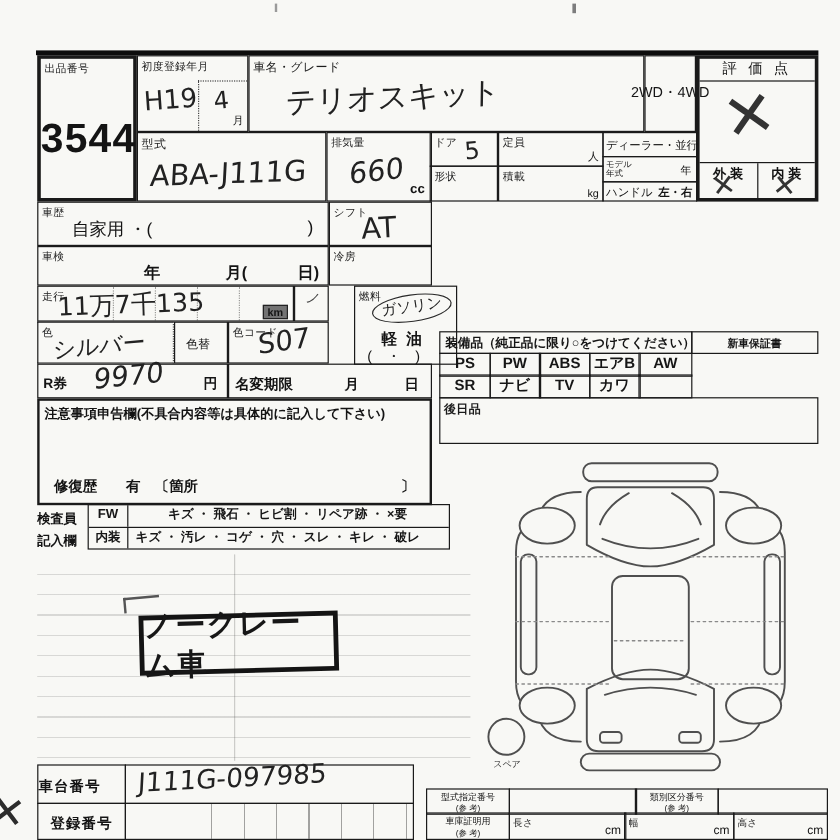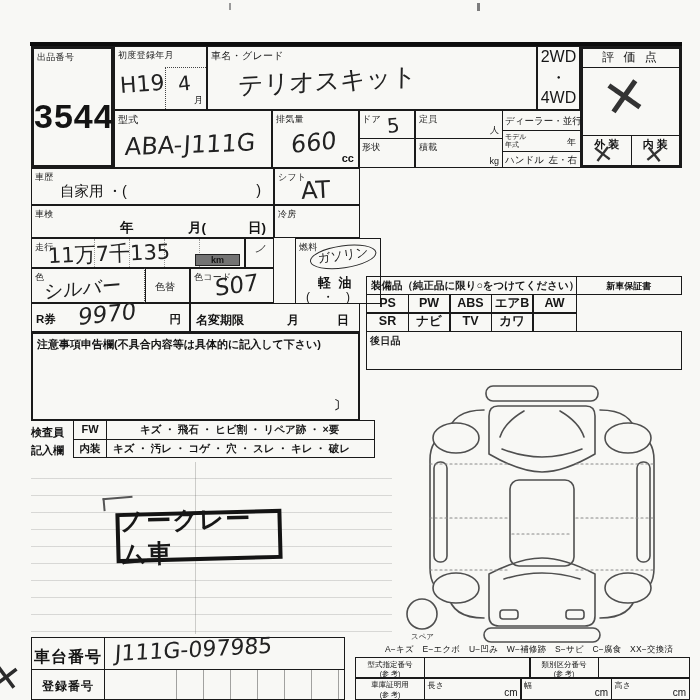--- a/index.html
+++ b/index.html
@@ -34,21 +34,21 @@
       <span class="hw" style="left:12px;top:4px;font-size:20px;transform:rotate(-6deg);">4</span>
       <span class="pr" style="right:3px;bottom:2px;font-size:9px;">月</span>
     </div>
   </div>
 
   <div class="cell" style="left:207px;top:46px;width:330px;height:64px;">
     <span class="lbl" style="font-size:10px;">車名・グレード</span>
     <span class="hw" style="left:30px;top:22px;font-size:25px;transform:rotate(-3deg) skewX(-4deg);">テリオスキット</span>
   </div>
 
-  <div class="cell" style="left:537px;top:46px;width:43px;height:64px;display:flex;flex-direction:column;justify-content:center;align-items:center;font-size:16px;line-height:1.3;">
+  <div class="cell" style="left:537px;top:46px;width:43px;height:64px;display:flex;flex-direction:row;justify-content:center;align-items:center;font-size:12px;line-height:1.3;">
     <span>2WD</span>
     <span>・</span>
     <span>4WD</span>
   </div>
 
   <div class="cell" style="left:580px;top:46px;width:102px;height:122px;border-width:3px;">
     <div class="nb" style="left:0;right:0;top:0;height:19px;border-bottom:1.5px solid #1a1a1a;text-align:center;font-size:12px;letter-spacing:3px;"><span>評 価 点</span></div>
     <span class="hw" style="left:20px;top:22px;font-size:52px;transform:rotate(-10deg);color:#333;">✕</span>
     <div class="nb" style="left:0;right:0;top:86px;bottom:0;border-top:1.5px solid #1a1a1a;display:flex;">
       <div class="nb" style="position:relative;flex:1;border-right:1.5px solid #1a1a1a;">
@@ -93,21 +93,21 @@
   <div class="cell" style="left:502px;top:110px;width:79px;height:21px;">
     <div class="pr" style="left:2px;top:4px;font-size:9.5px;">ディーラー・並行</div>
   </div>
   <div class="cell" style="left:502px;top:130px;width:79px;height:22px;">
     <span class="pr" style="left:2px;top:1px;font-size:7px;">モデル</span>
     <span class="pr" style="left:2px;top:9px;font-size:7px;">年式</span>
     <span class="pr" style="right:4px;bottom:2px;font-size:9px;">年</span>
   </div>
   <div class="cell" style="left:502px;top:151px;width:79px;height:17px;">
     <span class="pr" style="left:2px;top:2px;font-size:9.5px;">ハンドル</span>
-    <span class="pr" style="right:3px;top:2px;font-size:9.5px;">左・右</span>
+    <span class="pr" style="right:3px;top:2px;font-size:9.5px;font-weight:bold;">左・右</span>
   </div>
 
   <div class="cell" style="left:31px;top:168px;width:243px;height:37px;">
     <span class="lbl">車歴</span>
     <span class="pr" style="left:28px;top:13px;font-size:14.5px;">自家用 ・(</span>
     <span class="pr" style="right:12px;top:13px;font-size:14.5px;">)</span>
   </div>
   <div class="cell" style="left:274px;top:168px;width:86px;height:37px;">
     <span class="lbl">シフト</span>
     <span class="hw" style="left:26px;top:8px;font-size:24px;transform:rotate(-3deg);">AT</span>
@@ -124,21 +124,21 @@
     <span class="lbl">冷房</span>
   </div>
 
   <div class="cell" style="left:31px;top:238px;width:214px;height:30px;">
     <span class="lbl">走行</span>
     <div class="dotv" style="left:62px;"></div>
     <div class="dotv" style="left:97px;"></div>
     <div class="dotv" style="left:132px;"></div>
     <div class="dotv" style="left:167px;"></div>
     <span class="hw" style="left:16px;top:3px;font-size:21px;transform:rotate(-2deg);z-index:1;">11万7千135</span>
-    <span class="pr b" style="right:4px;bottom:1px;font-size:9px;border:1px solid #222;padding:0 15px;background:#737373;">km</span>
+    <span class="pr b" style="right:4px;bottom:1px;font-size:9px;border:1px solid #222;padding:0 3px;background:#737373;">km</span>
   </div>
   <div class="cell" style="left:245px;top:238px;width:29px;height:30px;">
     <span class="hw" style="left:9px;top:0;font-size:12px;transform:rotate(14deg);color:#444;">ノ</span>
   </div>
 
   <div class="cell" style="left:274px;top:238px;width:86px;height:66px;margin-left:21px;">
     <span class="lbl">燃料</span>
     <span class="hw" style="left:14px;top:11px;font-size:12.5px;border:1.6px solid #2a2a2a;border-radius:50%;padding:1px 7px 3px;transform:rotate(-8deg);display:inline-block;"><span>ガソリン</span></span>
     <span class="pr b" style="left:22px;top:35px;font-size:13px;letter-spacing:2px;">軽 油</span>
     <span class="pr" style="left:10px;top:50px;font-size:12px;">(　・　)</span>
@@ -162,20 +162,21 @@
     <span class="pr b" style="right:8px;top:8px;font-size:11.5px;">円</span>
   </div>
   <div class="cell" style="left:190px;top:303px;width:170px;height:29px;">
     <span class="pr b" style="left:5px;top:8px;font-size:12px;">名変期限</span>
     <span class="pr b" style="left:96px;top:8px;font-size:12px;">月</span>
     <span class="pr b" style="right:10px;top:8px;font-size:12px;">日</span>
   </div>
 
   <div class="cell" style="left:31px;top:332px;width:329px;height:89px;border-width:2.5px;">
     <div class="pr b" style="left:4px;top:3px;font-size:11px;">注意事項申告欄(不具合内容等は具体的に記入して下さい)</div>
+    <span class="pr b" style="left:12px;bottom:5px;font-size:12px;">修復歴　　有　〔箇所</span>
     <span class="pr b" style="right:12px;bottom:5px;font-size:12px;">〕</span>
   </div>
 
   <div class="pr b" style="left:31px;top:425px;font-size:11px;">検査員</div>
   <div class="pr b" style="left:31px;top:443px;font-size:11px;">記入欄</div>
   <div class="cell" style="left:73px;top:420px;width:302px;height:38px;">
     <div class="nb" style="left:0;right:0;top:0;height:19px;border-bottom:1.5px solid #1a1a1a;display:flex;">
       <div class="nb b" style="position:relative;width:33px;border-right:1.5px solid #1a1a1a;text-align:center;font-size:11px;line-height:17px;"><span>FW</span></div>
       <div class="nb b" style="position:relative;flex:1;font-size:10.5px;line-height:17px;padding-left:6px;white-space:nowrap;margin-left:27px;"><span>キズ ・ 飛石 ・ ヒビ割 ・ リペア跡 ・ ×要</span></div>
     </div>
@@ -245,33 +246,32 @@
         <path d="M120 156 H180"></path>
         <path d="M38 192 H116 M184 192 H262"></path>
       </g>
       <circle cx="30" cy="236" r="15"></circle>
     </g>
     <text x="19" y="261" font-size="7.5" fill="#333">スペア</text>
   </svg>
 
   <span class="hw" style="left:-9px;top:655px;font-size:36px;transform:rotate(8deg);color:#2c2c2c;">✕</span>
   <div class="cell" style="left:31px;top:637px;width:74px;height:33px;">
-    <div class="pr b" style="left:0;right:0;top:9px;text-align:center;font-size:16px;letter-spacing:1px;">車台番号</div>
+    <div class="pr b" style="left:0;right:0;top:9px;text-align:left;font-size:12px;letter-spacing:1px;">車台番号</div>
   </div>
   <div class="cell" style="left:103.5px;top:637px;width:241.5px;height:33px;">
     <span class="hw" style="left:10px;top:3px;font-size:22px;transform:rotate(-3deg) skewX(-6deg);">J111G-097985</span>
   </div>
   <div class="cell" style="left:31px;top:668.5px;width:74px;height:31px;">
     <div class="pr b" style="left:0;right:0;top:8px;text-align:center;font-size:12px;letter-spacing:1px;">登録番号</div>
   </div>
   <div class="cell" style="left:103.5px;top:668.5px;width:241.5px;height:31px;">
     <div class="nb" style="left:45px;right:0;top:0;bottom:0;background:repeating-linear-gradient(to right, transparent 0, transparent 26px, rgba(0,0,0,.35) 26px, rgba(0,0,0,.35) 27px);"></div>
   </div>
 
-  <div class="pr" style="left:385px;top:644px;font-size:8.5px;letter-spacing:.2px;">A−キズ　E−エクボ　U−凹み　W−補修跡　S−サビ　C−腐食　XX−交換済</div>
   <div class="nb" style="left:355px;top:657px;width:335px;height:43px;">
     <div class="cell" style="left:0;top:0;width:70px;height:21.5px;text-align:center;">
       <div class="pr" style="left:0;right:0;top:2px;font-size:7.5px;">型式指定番号</div>
       <div class="pr" style="left:0;right:0;top:11px;font-size:7px;">(参 考)</div>
     </div>
     <div class="cell" style="left:68.5px;top:0;width:107px;height:21.5px;"></div>
     <div class="cell" style="left:174px;top:0;width:70px;height:21.5px;text-align:center;">
       <div class="pr" style="left:0;right:0;top:2px;font-size:7.5px;">類別区分番号</div>
       <div class="pr" style="left:0;right:0;top:11px;font-size:7px;">(参 考)</div>
     </div>

